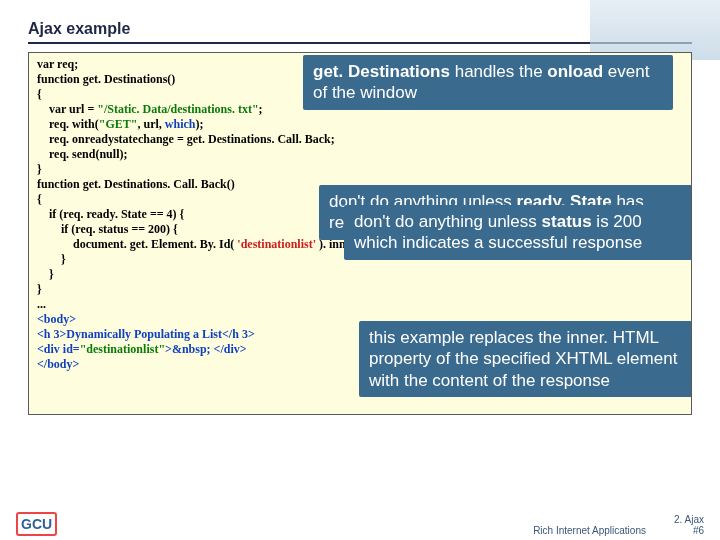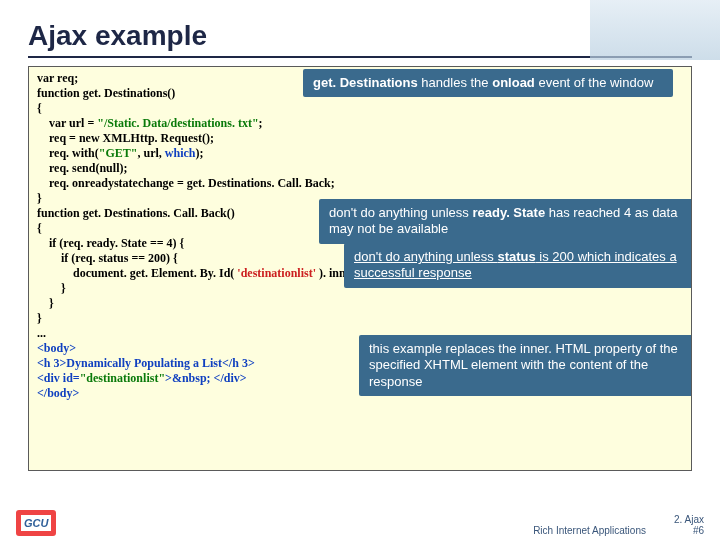--- a/index.html
+++ b/index.html
@@ -12,63 +12,63 @@
     overflow: hidden;
   }
   .slide {
     position: relative;
     width: 720px;
     height: 540px;
     box-sizing: border-box;
     padding: 20px 28px 0 28px;
   }
   .title {
-    font-size: 28px;
+    font-size: 16px;
     font-weight: bold;
     color: #1e2746;
     margin: 0 0 4px 0;
   }
   .title-underline {
     height: 2px;
     background: #1e2746;
     margin-bottom: 8px;
   }
   .code-box {
     border: 1px solid #5a5a5a;
     background: #fefede;
     padding: 4px 8px;
     font-family: "Times New Roman", serif;
     font-size: 12px;
     font-weight: bold;
     line-height: 1.25;
     color: #000;
     position: relative;
-    height: 405px;
+    height: 363px;
     box-sizing: border-box;
     overflow: hidden;
   }
   .code-box .line { white-space: pre; }
   .k-green { color: #0a7a0a; }
   .k-red { color: #cc2020; }
   .k-blue { color: #1040c0; }
   .callout {
     position: absolute;
     background: #3a6a8d;
     color: #fff;
     padding: 6px 10px;
     font-family: Arial, sans-serif;
     font-weight: normal;
-    font-size: 13px;
+    font-size: 17px;
     border-radius: 2px;
     line-height: 1.25;
   }
   .callout b { font-weight: bold; }
   .callout.c1 { top: 2px; left: 274px; width: 350px; }
   .callout.c2 { top: 122px; left: 290px; width: 360px; margin-top: 10px; }
-  .callout.c3 { top: 176px; left: 315px; width: 335px; text-decoration: underline; }
+  .callout.c3 { top: 152px; left: 315px; width: 335px; }
   .callout.c4 { top: 268px; left: 330px; width: 320px; }
   .accent-corner {
     position: absolute;
     top: 0;
     right: 0;
     width: 130px;
     height: 60px;
     background: linear-gradient(180deg,#dce8f2,#b8cfe0);
     opacity: 0.7;
   }
@@ -78,48 +78,46 @@
     left: 0;
     right: 0;
     display: flex;
     justify-content: space-between;
     align-items: flex-end;
     padding: 0 16px;
     font-size: 10px;
     color: #3a567a;
   }
   .logo {
-    font-size: 11px;
+    font-size: 14px;
     font-weight: bold;
     color: #30609a;
-    border: 5px solid #ef4444;
+    border: 2px solid #ef4444;
     padding: 2px 3px;
     border-radius: 3px;
-    font-style: italic;
   }
   .footer-center { flex: 1; text-align: right; padding-right: 28px; }
   .footer-right { text-align: right; }
 </style>
 </head>
 <body>
 
 <div class="slide">
   <div class="accent-corner"></div>
   <h1 class="title">Ajax example</h1>
   <div class="title-underline"></div>
 
   <div class="code-box">
     <div class="line">var req;</div>
     <div class="line">function get. Destinations()</div>
     <div class="line">{</div>
     <div class="line"><span>    var url = </span><span class="k-green">"/Static. Data/destinations. txt"</span><span>;</span></div>
-    <div class="line">    req = new XMLHttp. Request();</div>
     <div class="line"><span>    req. with(</span><span class="k-green">"GET"</span><span>, url, </span><span class="k-blue">which</span><span>);</span></div>
+    <div class="line">    req. onreadystatechange = get. Destinations. Call. Back;</div>
     <div class="line">    req. send(null);</div>
-    <div class="line">    req. onreadystatechange = get. Destinations. Call. Back;</div>
     <div class="line">}</div>
     <div class="line">function get. Destinations. Call. Back()</div>
     <div class="line">{</div>
     <div class="line">    if (req. ready. State == 4) {</div>
     <div class="line">        if (req. status == 200) {</div>
     <div class="line"><span>            document. get. Element. By. Id( </span><span class="k-red">'destinationlist'</span><span> ). inner. HTML =  req. response. Text;</span></div>
     <div class="line">        }</div>
     <div class="line">    }</div>
     <div class="line">}</div>
     <div class="line">...</div>

